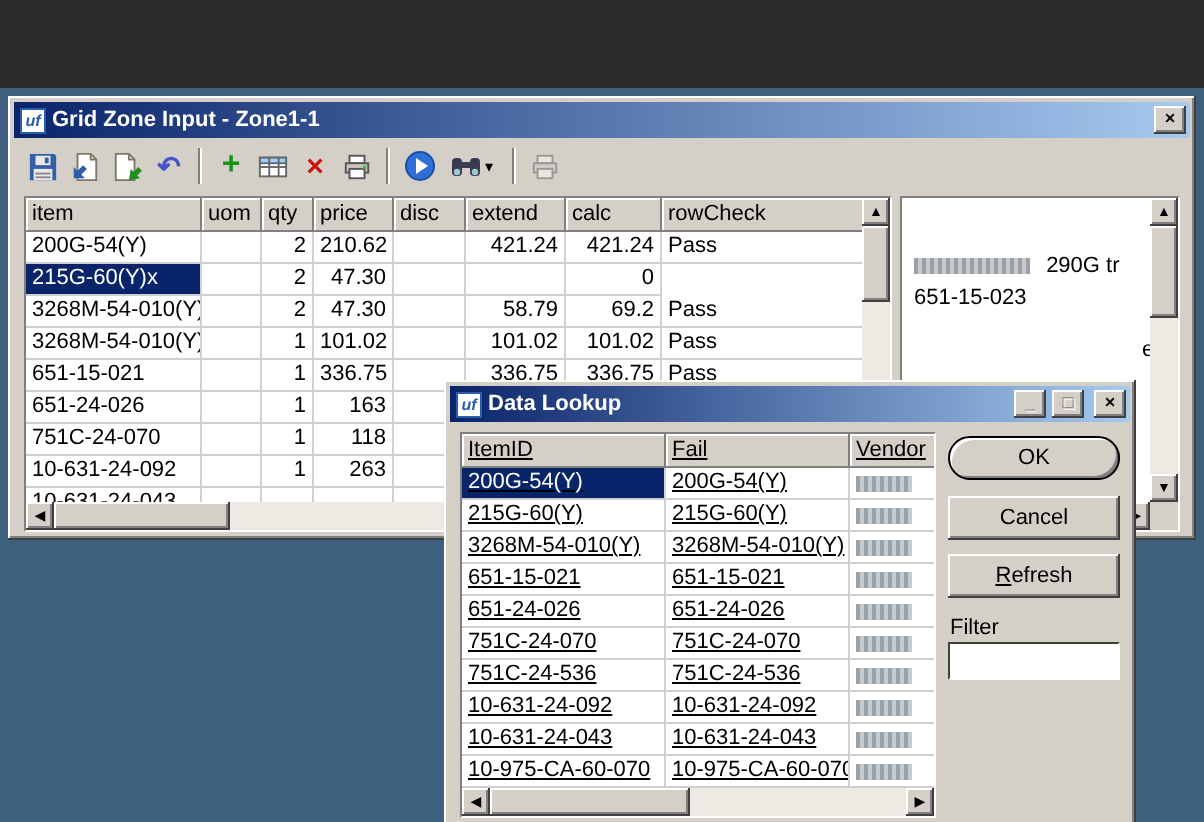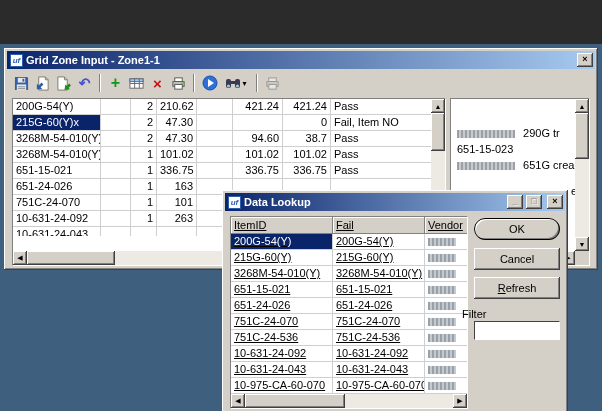--- a/index.html
+++ b/index.html
@@ -200,20 +200,31 @@
       <span class="tool disabled">
         <svg width="15" height="15" viewBox="0 0 16 16">
           <rect x="4" y="2" width="8" height="4" fill="#fff" stroke="#555"></rect>
           <rect x="2" y="6" width="12" height="5" fill="#C9C5BD" stroke="#555"></rect>
           <rect x="4" y="9" width="8" height="5" fill="#fff" stroke="#555"></rect>
         </svg>
       </span>
     </div>
 
     <div class="gridbox" id="mgrid">
+      <div class="ghead">
+
+      <div class="hcell">item</div>
+          <div class="hcell">uom</div>
+          <div class="hcell">qty</div>
+          <div class="hcell">price</div>
+          <div class="hcell">disc</div>
+          <div class="hcell">extend</div>
+          <div class="hcell">calc</div>
+          <div class="hcell">rowCheck</div>
+        </div>
       <div class="grows">
 
           <div class="grow">
             <div class="cell">200G-54(Y)</div>
             <div class="cell"></div>
             <div class="cell num">2</div>
             <div class="cell num">210.62</div>
             <div class="cell num"></div>
             <div class="cell num">421.24</div>
             <div class="cell num">421.24</div>
@@ -221,31 +232,30 @@
           </div>
 
           <div class="grow">
             <div class="cell selected">215G-60(Y)x</div>
             <div class="cell"></div>
             <div class="cell num">2</div>
             <div class="cell num">47.30</div>
             <div class="cell num"></div>
             <div class="cell num"></div>
             <div class="cell num">0</div>
-            <div class="cell">Fail, Item NO</div>
           </div>
 
           <div class="grow">
             <div class="cell">3268M-54-010(Y)</div>
             <div class="cell"></div>
             <div class="cell num">2</div>
             <div class="cell num">47.30</div>
             <div class="cell num"></div>
-            <div class="cell num">94.60</div>
-            <div class="cell num">38.7</div>
+            <div class="cell num">58.79</div>
+            <div class="cell num">69.2</div>
             <div class="cell">Pass</div>
           </div>
 
           <div class="grow">
             <div class="cell">3268M-54-010(Y)</div>
             <div class="cell"></div>
             <div class="cell num">1</div>
             <div class="cell num">101.02</div>
             <div class="cell num"></div>
             <div class="cell num">101.02</div>
@@ -272,21 +282,21 @@
             <div class="cell num"></div>
             <div class="cell num"></div>
             <div class="cell num"></div>
             <div class="cell"></div>
           </div>
 
           <div class="grow">
             <div class="cell">751C-24-070</div>
             <div class="cell"></div>
             <div class="cell num">1</div>
-            <div class="cell num">101</div>
+            <div class="cell num">118</div>
             <div class="cell num"></div>
             <div class="cell num"></div>
             <div class="cell num"></div>
             <div class="cell"></div>
           </div>
 
           <div class="grow">
             <div class="cell">10-631-24-092</div>
             <div class="cell"></div>
             <div class="cell num">1</div>
@@ -326,23 +336,20 @@
 
 
           <div class="panel-line redacted">
             <span>290G tr</span>
           </div>
 
           <div class="panel-line">
             <span>651-15-023</span>
           </div>
 
-          <div class="panel-line redacted">
-            <span>651G crea</span>
-          </div>
 
           <div class="panel-line indent">
             <span>e</span>
           </div>
         </div>
       <div class="sb v" style="height:152px;">
         <span class="sbtn" style="top:0;">▲</span>
         <span class="sthumb" style="top:14px;left:0;right:0;height:46px;"></span>
         <span class="sbtn" style="bottom:0;">▼</span>
       </div>
@@ -444,17 +451,17 @@
 
     <button class="btn default" style="left:252px;top:28px;">
       <span class="lbl">OK</span>
     </button>
     <button class="btn" style="left:252px;top:58px;">
       <span class="lbl">Cancel</span>
     </button>
     <button class="btn" style="left:252px;top:87px;">
       <span class="lbl u1">Refresh</span>
     </button>
-    <div class="flabel" style="left:240px;top:118px;">Filter</div>
+    <div class="flabel" style="left:253px;top:118px;">Filter</div>
     <input class="finput" style="left: 252px; top: 131px;" value="">
   </div>
 
 </div>
 
 </body></html>

